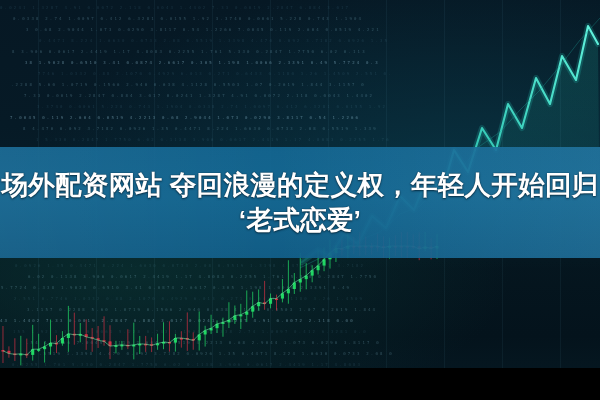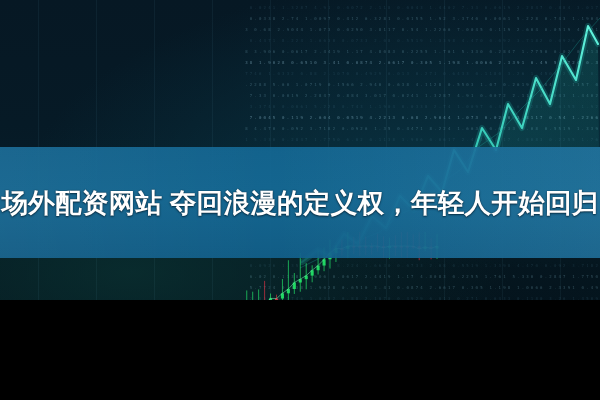--- a/index.html
+++ b/index.html
@@ -1,25 +1,24 @@
 <!DOCTYPE html>
 <html lang="zh"><head>
 <meta charset="utf-8">
 <title>banner</title>
 <style>
   html,body{margin:0;padding:0;background:#000;}
   *{box-sizing:border-box;}
 
   #stage{
     position:relative;
-    width:600px;height:300px;
+    width:600px;height:368px;
     overflow:hidden;
     background:#06161f;
     font-family:"Liberation Sans","DejaVu Sans",sans-serif;
-    text-align:right;
     -webkit-font-smoothing:antialiased;
   }
 
   
   .layer{position:absolute;inset:0;}
 
   #bg-top{
     height:258px;
     background:
       radial-gradient(120% 140% at 78% 78%, rgba(10,58,74,.85) 0%, rgba(7,26,36,0) 62%),
@@ -323,15 +322,16 @@
 
     <path id="candle-trend" fill="none" stroke="#6ef3a8" stroke-width="1" stroke-opacity=".55" d="M3.0,118.8 L8.9,121.5 L14.9,122.3 L20.8,121.8 L26.8,122.9 L32.7,117.2 L38.6,117.2 L44.6,114.5 L50.5,110.9 L56.5,111.5 L62.4,106.0 L68.4,101.7 L74.3,102.8 L80.3,102.2 L86.2,104.9 L92.2,106.2 L98.1,108.2 L104.1,109.4 L110.0,114.1 L115.9,113.4 L121.9,112.8 L127.8,113.6 L133.8,112.8 L139.7,111.9 L145.7,112.2 L151.6,113.3 L157.6,111.5 L163.5,110.0 L169.5,110.6 L175.4,106.0 L181.4,106.0 L187.3,107.0 L193.2,108.4 L199.2,102.5 L205.1,98.4 L211.1,96.2 L217.0,91.9 L223.0,90.4 L228.9,88.0 L234.9,83.6 L240.8,82.7 L246.8,79.6 L252.7,74.2 L258.6,70.4 L264.6,71.8 L270.5,66.4 L276.5,66.5 L282.4,61.3 L288.4,57.0 L294.3,50.5 L300.3,47.1 L306.2,43.6 L312.2,38.2 L318.1,33.5 L324.1,27.3 L330.0,20.8 L335.9,16.4 L341.9,16.7 L347.8,14.0 L353.8,14.0 L359.7,14.0 L365.7,14.0 L371.6,14.0 L377.6,14.0 L383.5,15.9 L389.5,14.0 L395.4,14.0 L401.4,14.0 L407.3,14.0 L413.2,14.3 L419.2,17.0 L425.1,14.8 L431.1,16.5 L437.0,14.0"></path>
   </svg>
 
   <div id="band">
     <div class="sheen"></div>
   </div>
 
   <div id="headline">
     <div class="hl-line l1">场外配资网站 夺回浪漫的定义权，年轻人开始回归</div>
+    <div class="hl-line l2">‘老式恋爱’</div>
   </div>
 
 </div>
 
 </body></html>

